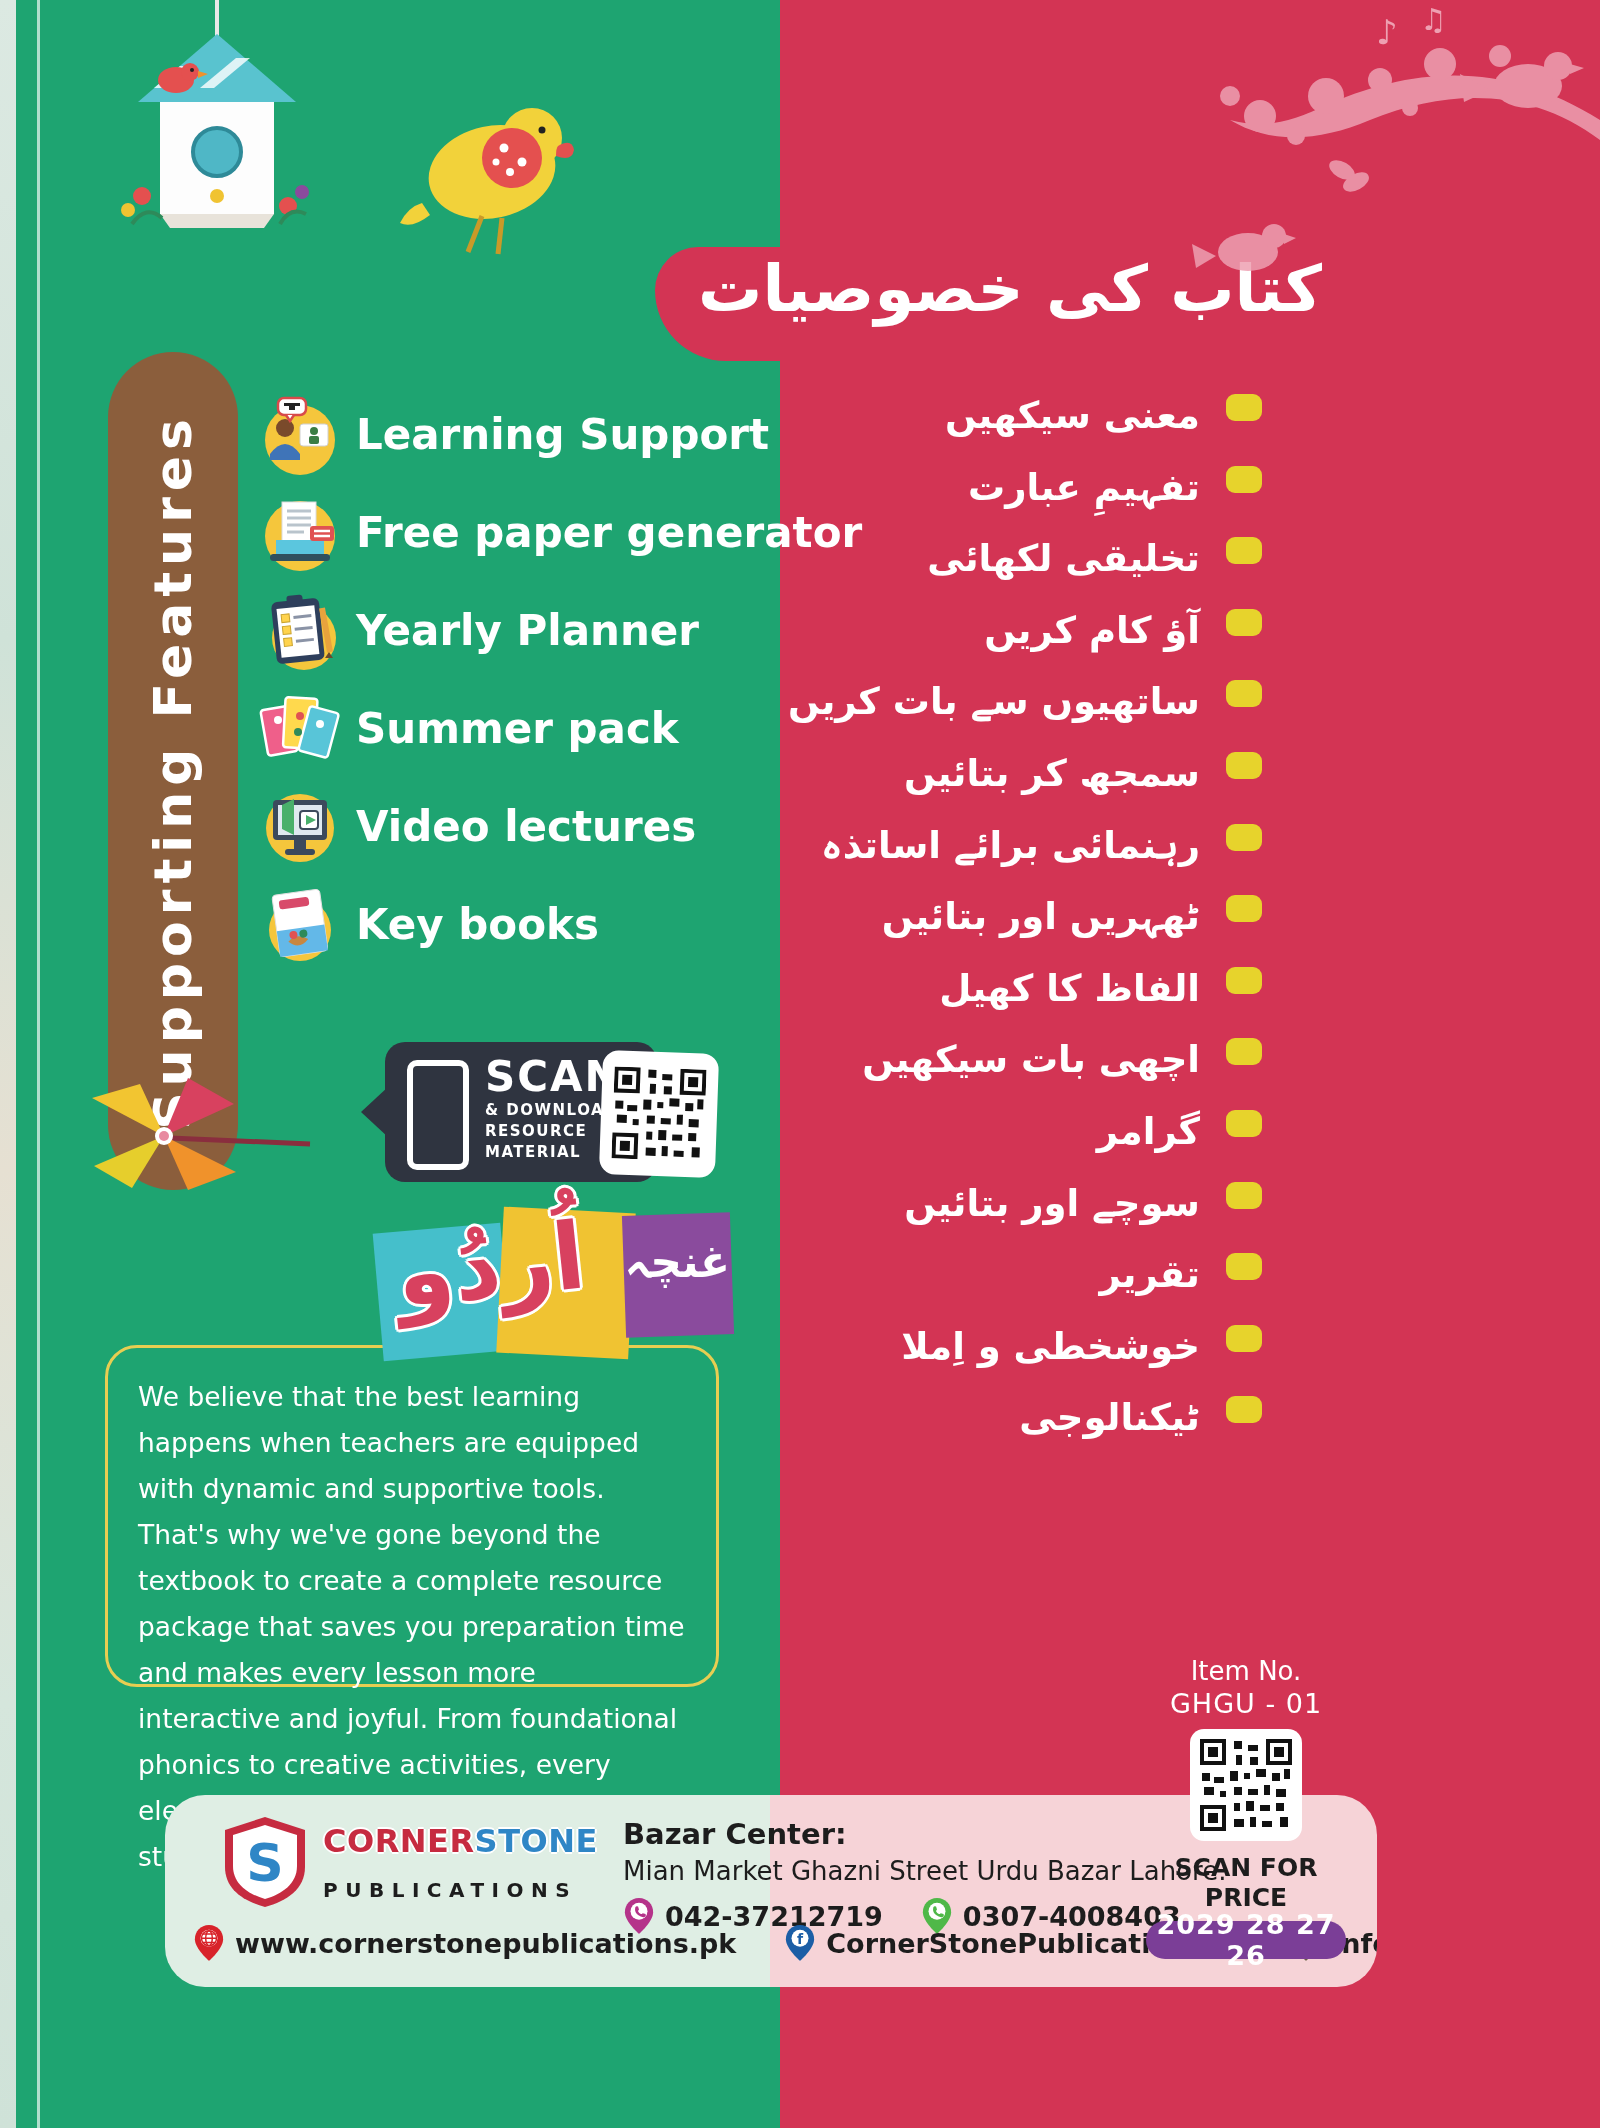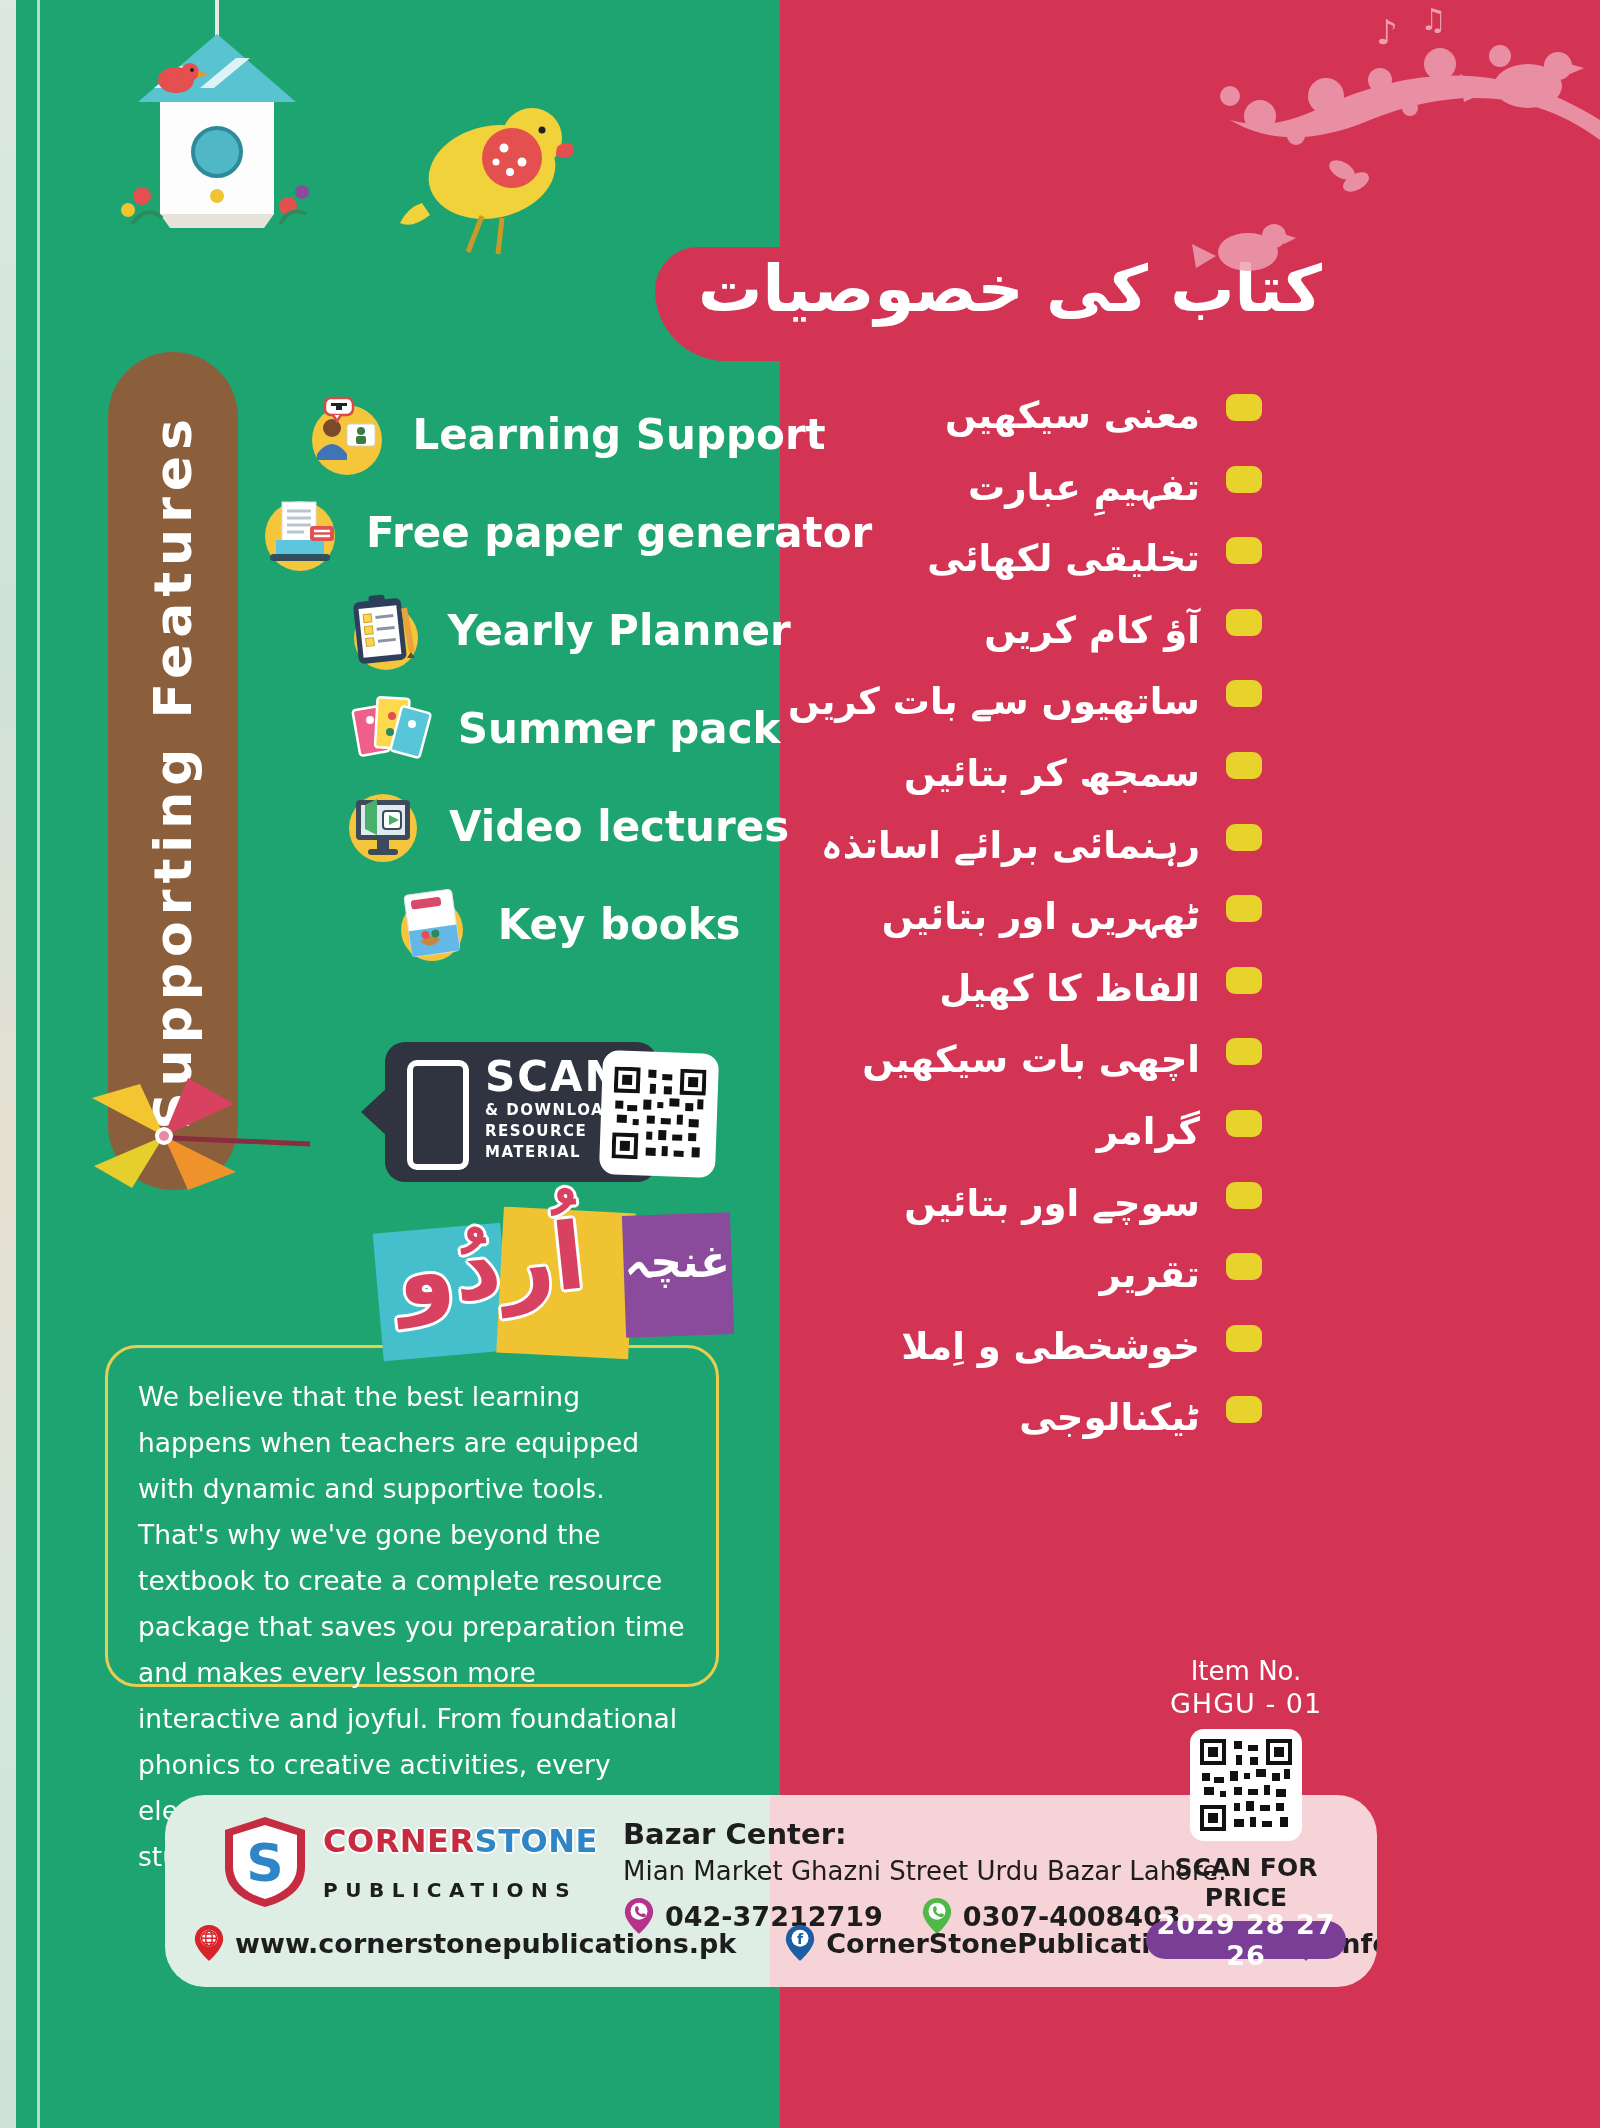--- a/index.html
+++ b/index.html
@@ -16,21 +16,21 @@
   .page-title{position:absolute;left:680px;top:252px;width:660px;text-align:center;direction:rtl;
      color:#fff;font-size:64px;font-weight:800;letter-spacing:1px;}
   
   .v-banner{position:absolute;left:108px;top:352px;width:130px;height:838px;background:#8B5E3C;
      border-radius:65px;display:flex;align-items:center;justify-content:center;z-index:2;}
   .v-banner span{writing-mode:vertical-rl;transform:rotate(180deg);color:#fff;font-size:52px;
      font-weight:800;letter-spacing:6px;white-space:nowrap;}
   .pinwheel{position:absolute;left:78px;top:1078px;z-index:3;}
   
   .features{position:absolute;left:258px;top:392px;display:flex;flex-direction:column;gap:14px;z-index:2;}
-  .f-item{display:flex;align-items:center;gap:24px;height:84px;justify-content:center;}
+  .f-item{display:flex;align-items:center;gap:14px;height:84px;}
   .f-icon{width:84px;height:84px;flex:0 0 84px;}
   .f-label{color:#fff;font-size:42px;font-weight:700;white-space:nowrap;}
   
   .scan-badge{position:absolute;left:385px;top:1042px;width:272px;height:140px;background:#2F3440;
      border-radius:20px;z-index:2;}
   .scan-arrow{position:absolute;left:-24px;top:44px;width:0;height:0;border-top:26px solid transparent;
      border-bottom:26px solid transparent;border-right:28px solid #2F3440;}
   .phone-outline{position:absolute;left:22px;top:18px;width:50px;height:98px;border:6px solid #fff;border-radius:10px;}
   .scan-text{position:absolute;left:100px;top:12px;color:#fff;}
   .scan-title{font-size:42px;font-weight:800;letter-spacing:2px;line-height:46px;}

